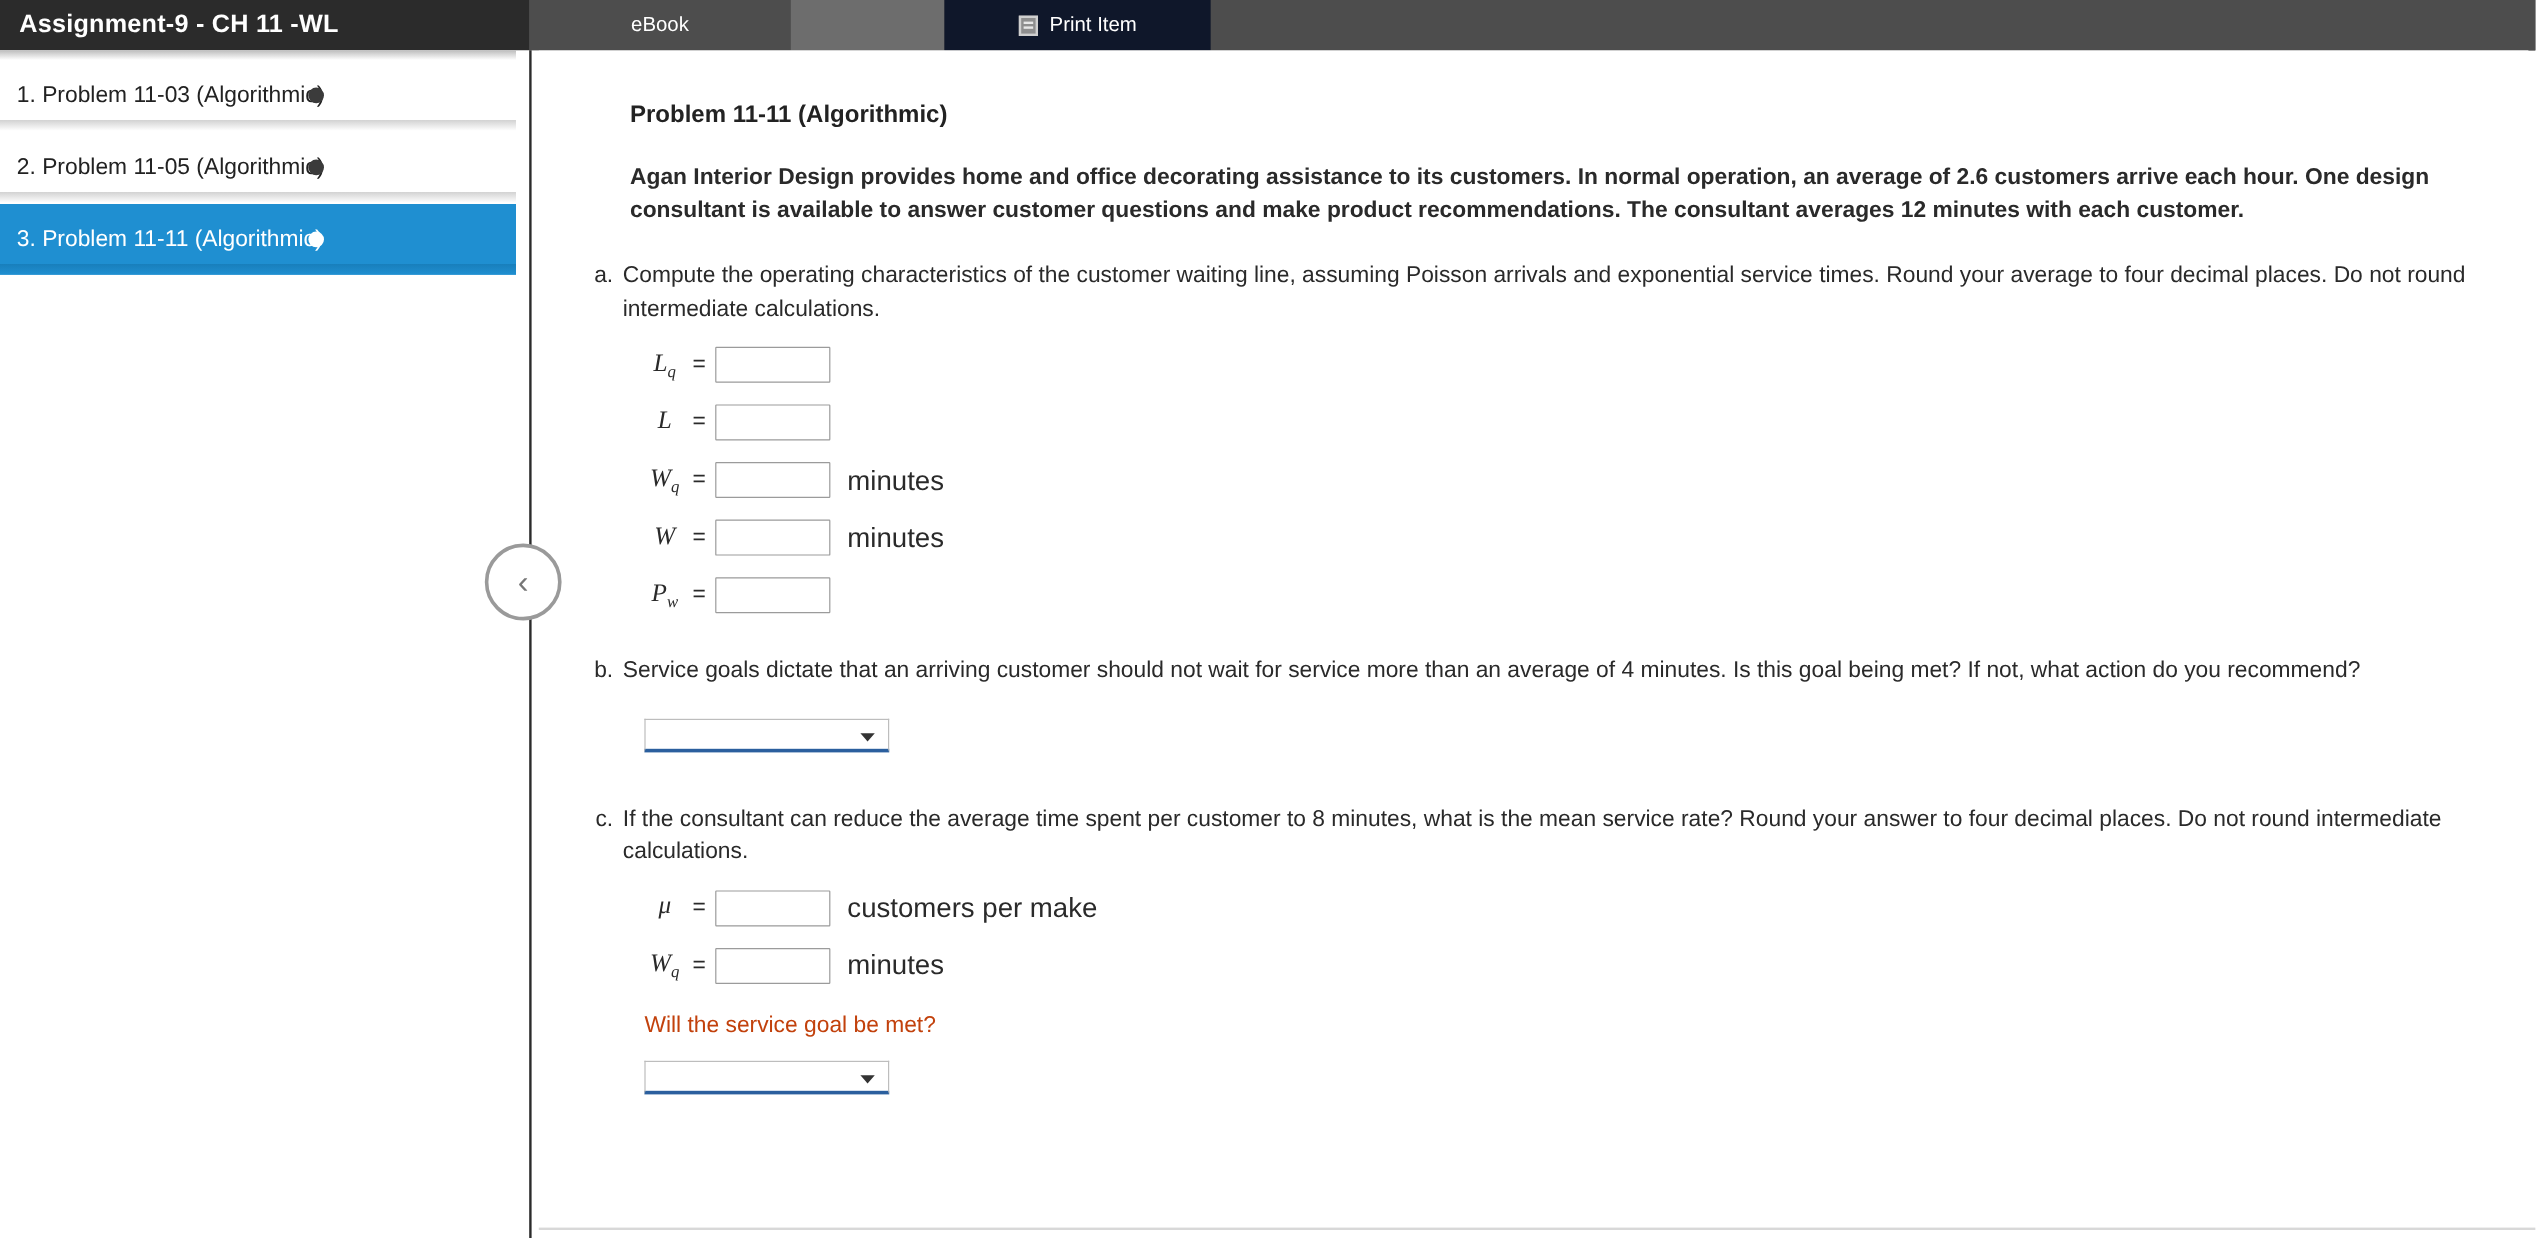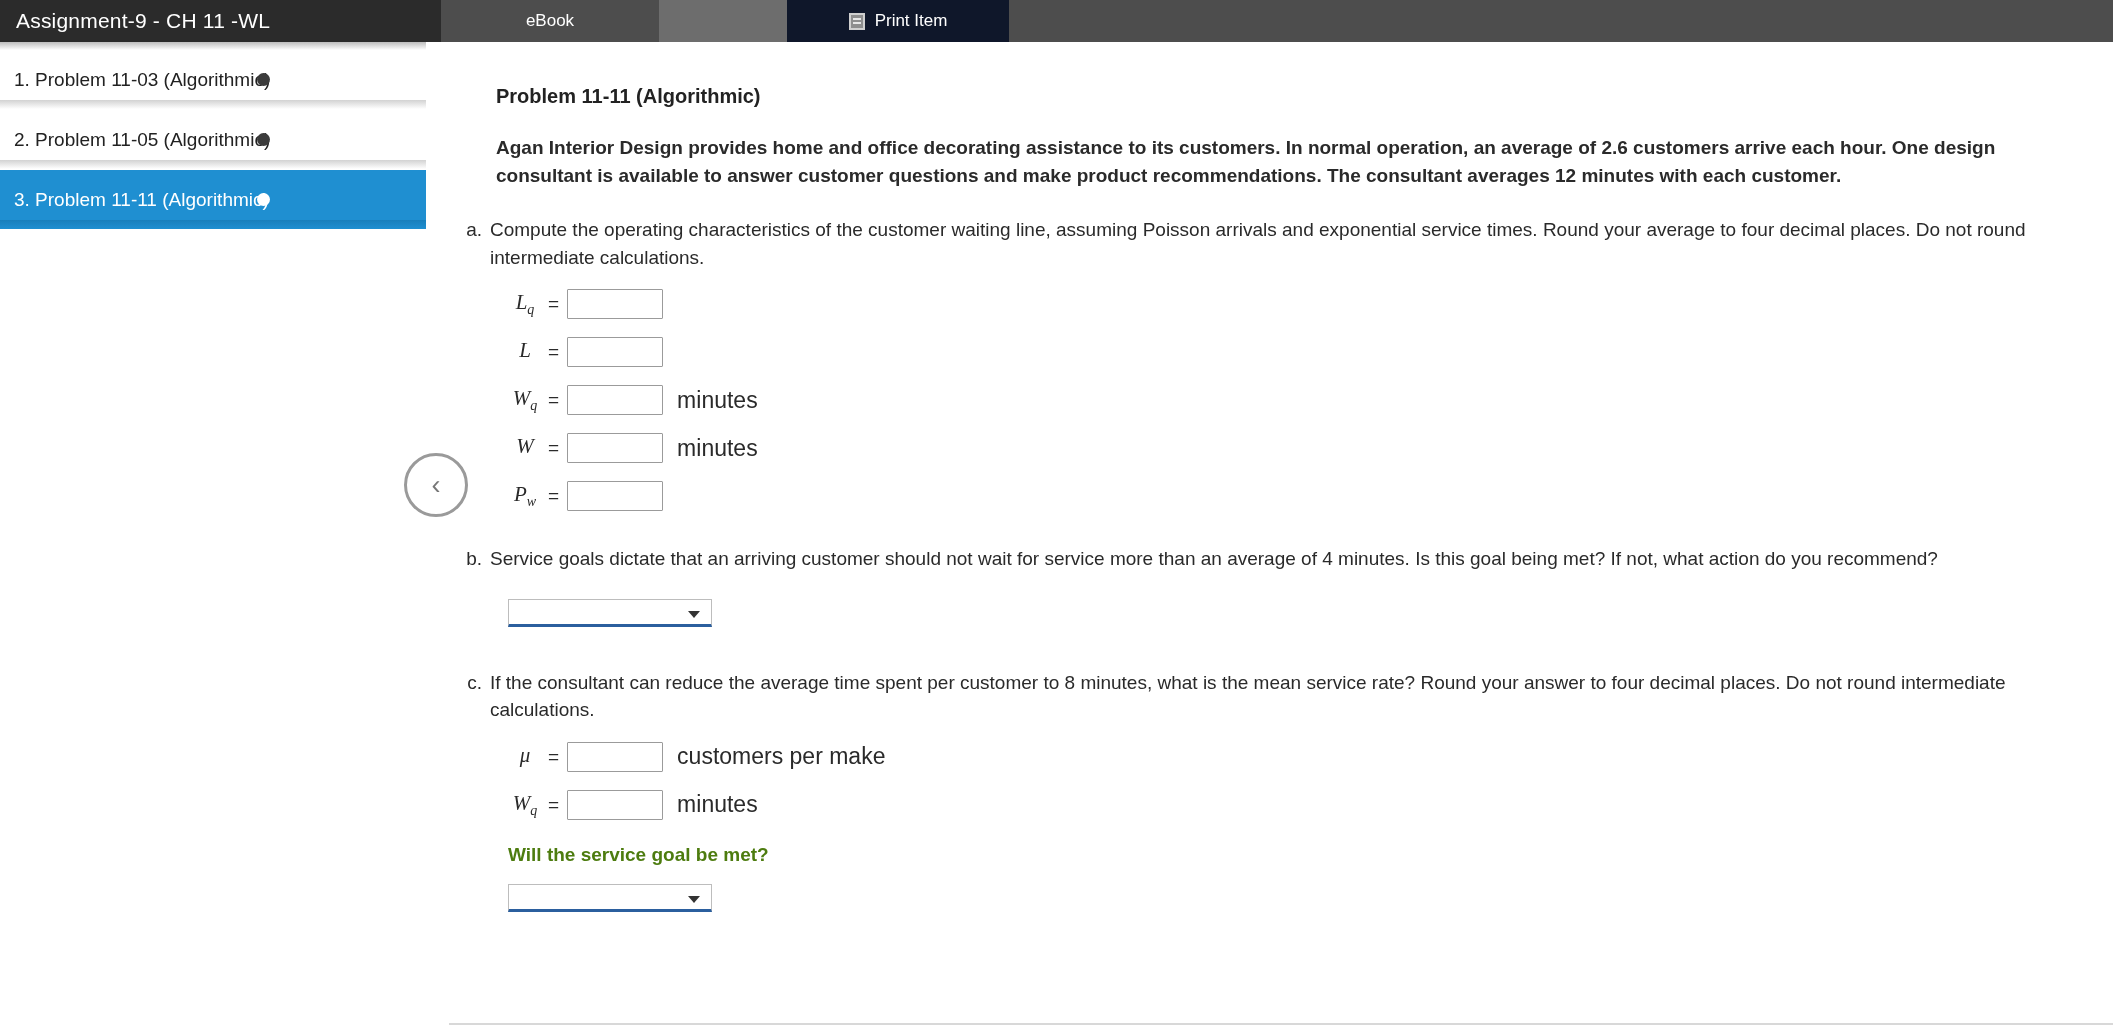--- a/index.html
+++ b/index.html
@@ -21,21 +21,21 @@
     width: 2113px; height: 42px;
     background: #4d4d4d;
     display: flex;
     align-items: stretch;
   }
   .assignment-title {
     width: 441px;
     background: #2b2b2b;
     color: #ffffff;
     font-size: 21px;
-    font-weight: normal;
+    font-weight: bold;
     display: flex;
     align-items: center;
     padding-left: 16px;
     letter-spacing: .2px;
   }
   .tab {
     height: 42px;
     display: flex;
     align-items: center;
     justify-content: center;
@@ -129,25 +129,25 @@
     align-items: center;
     justify-content: center;
     color: #777777;
     font-size: 27px;
     z-index: 5;
   }
 
   
   .content {
     position: absolute;
-    top: 42px; left: 426px;
+    top: 42px; left: 443px;
     width: 1664px;
     height: 990px;
     background: #ffffff;
-    padding: 20px 28px 0 34px;
+    padding: 20px 28px 0 46px;
     overflow: hidden;
   }
   .problem-title {
     font-size: 20px;
     font-weight: bold;
     color: #222222;
     margin: 23px 0 26px 36px;
   }
   .intro {
     font-size: 19px;
@@ -224,23 +224,22 @@
     position: absolute;
     right: 12px;
     top: 30px;
     border-left: 6px solid transparent;
     border-right: 6px solid transparent;
     border-top: 7px solid #333333;
     pointer-events: none;
   }
   .question-line {
     font-size: 19px;
-    color: #4d7c0f;
+    color: #c2410c;
     margin: 24px 0 0 48px;
-    font-weight: bold;
   }
   .spacer-sm { height: 16px; }
 
   .bottom-rule {
     position: absolute;
     left: 449px;
     top: 1023px;
     width: 1664px;
     height: 2px;
     background: #d8d8d8;

